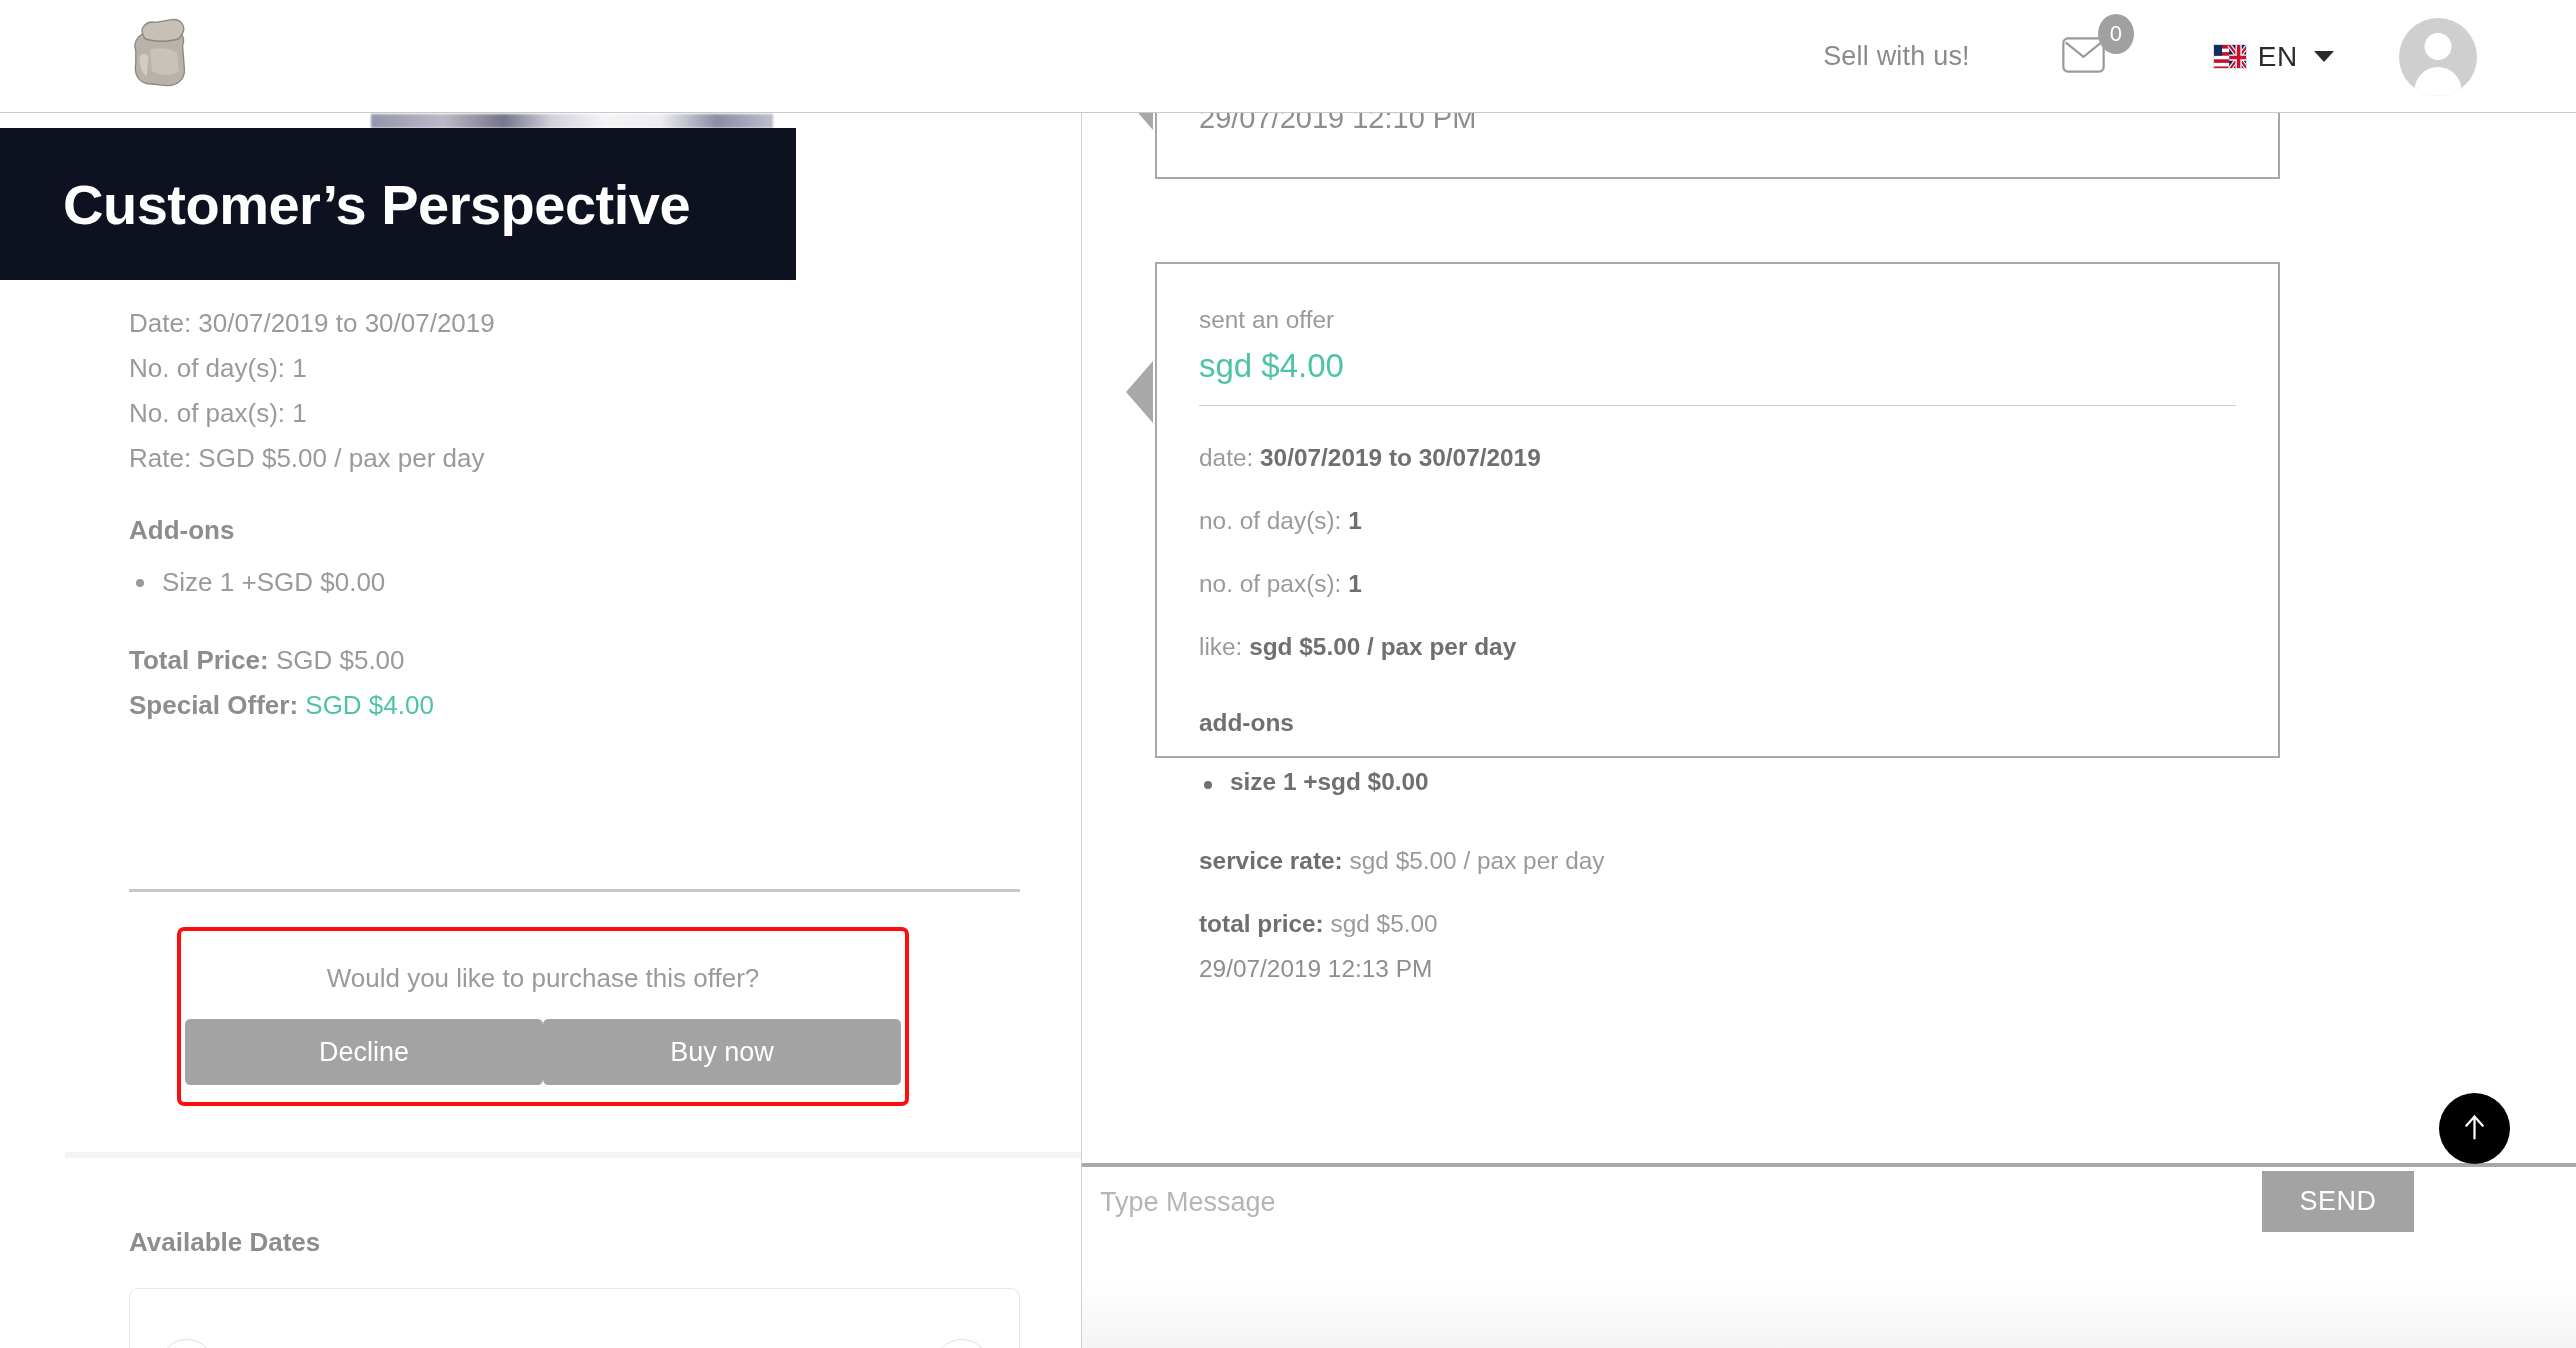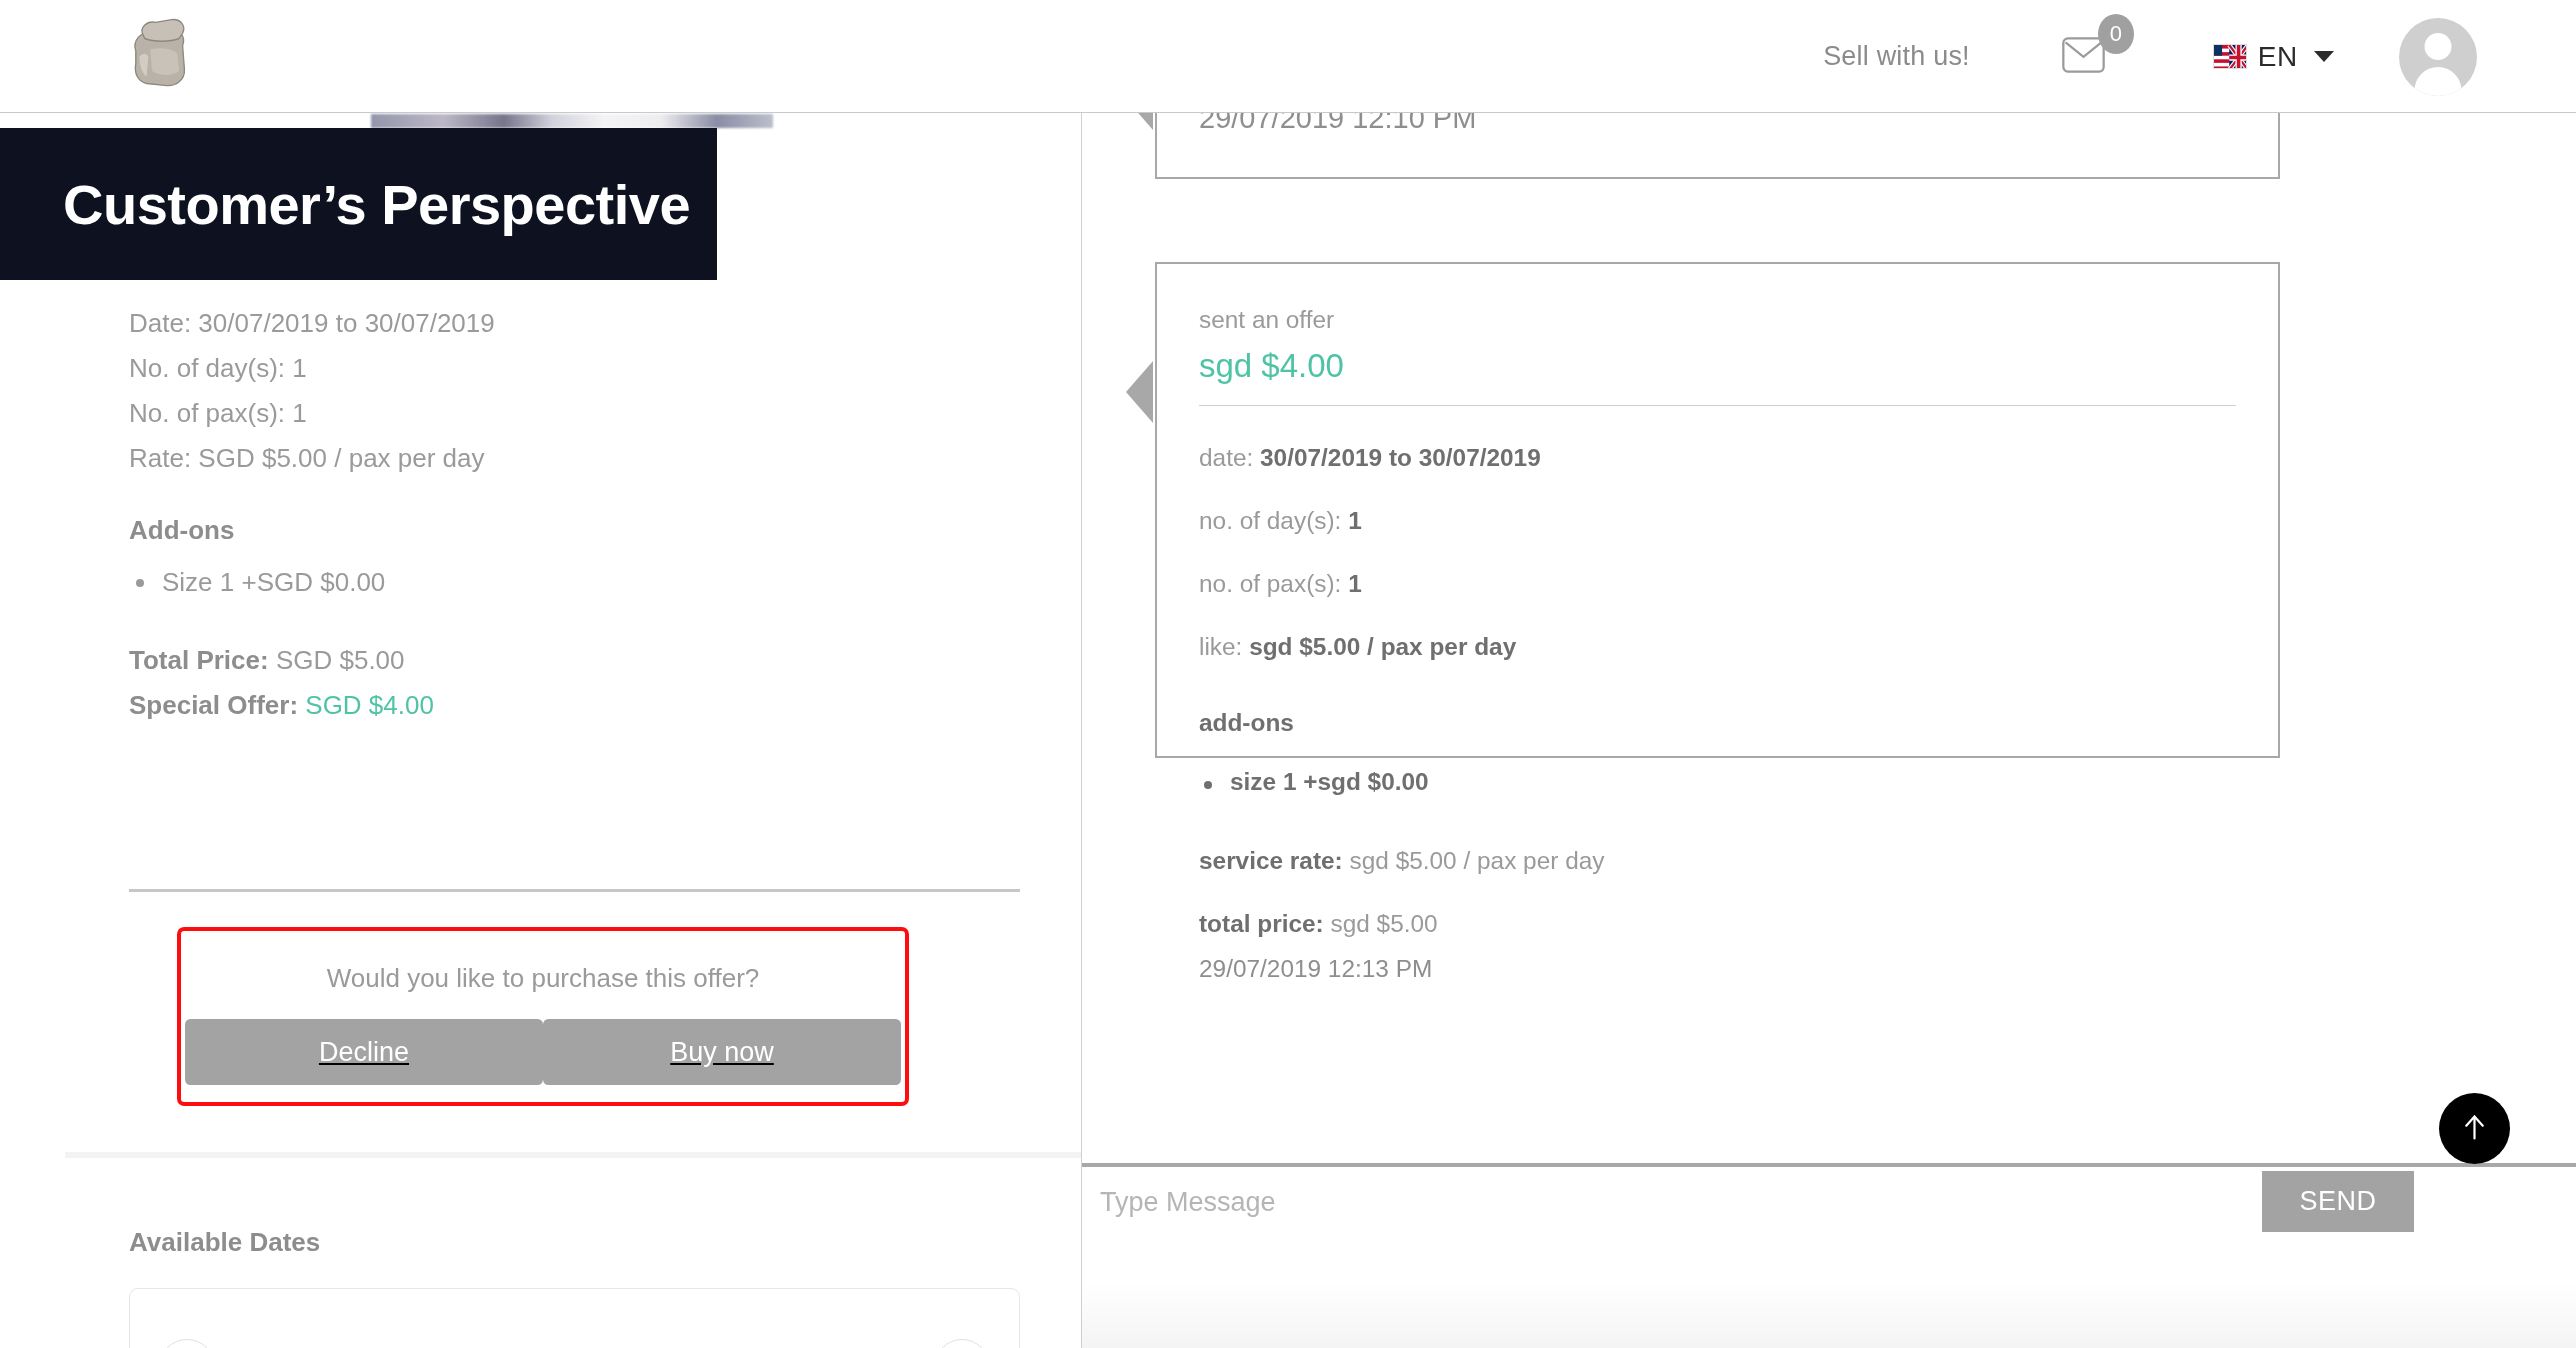--- a/index.html
+++ b/index.html
@@ -77,21 +77,21 @@
   .hero-strip {
     position: absolute; left: 371px; top: 0.9px;
     width: 402px; height: 14.5px;
     background: linear-gradient(90deg,#8f90a8 0%, #b9b5c4 18%, #6f6e86 33%,
                 #cfd0da 45%, #f4f4f6 58%, #ededf1 72%, #8487a0 86%, #b9bcca 100%);
     filter: blur(0.9px);
     opacity: .95;
   }
   .banner {
     position: absolute; left: 0; top: 15.4px;
-    width: 717px; height: 152px;
+    width: 796px; height: 152px;
     background: #0e1120;
     display: flex; align-items: center;
   }
   .banner-title {
     color: #ffffff; font-size: 56px; font-weight: 700;
     letter-spacing: -0.5px; margin-left: 63px;
     font-family: "Liberation Sans", sans-serif;
   }
 
   .detail-block { position: absolute; left: 129px; top: 188px; width: 904px; }
@@ -126,21 +126,21 @@
     width: 732px; height: 179px;
     border: 4.5px solid #fd0d0d; border-radius: 7.2px;
     background: #ffffff;
   }
   .purchase-q {
     text-align: center; font-size: 26px; color: #9a9a9a;
     margin-top: 32px;
   }
   .purchase-btns {
     display: flex; justify-content: flex-start;
-    padding: 0 4px; margin-top: 25px; text-decoration: underline;
+    padding: 0 4px; margin-top: 25px;
   }
   .pbtn {
     width: 362px; height: 66px; border: none; border-radius: 5.4px;
     background: #a3a3a3; color: #ffffff; font-size: 27px;
     font-family: "Liberation Sans", sans-serif; cursor: pointer;
   }
 
   .hr-2 {
     position: absolute; left: 65px; top: 1039px;
     width: 1016px; height: 6.3px; background: #f2f3f5;

